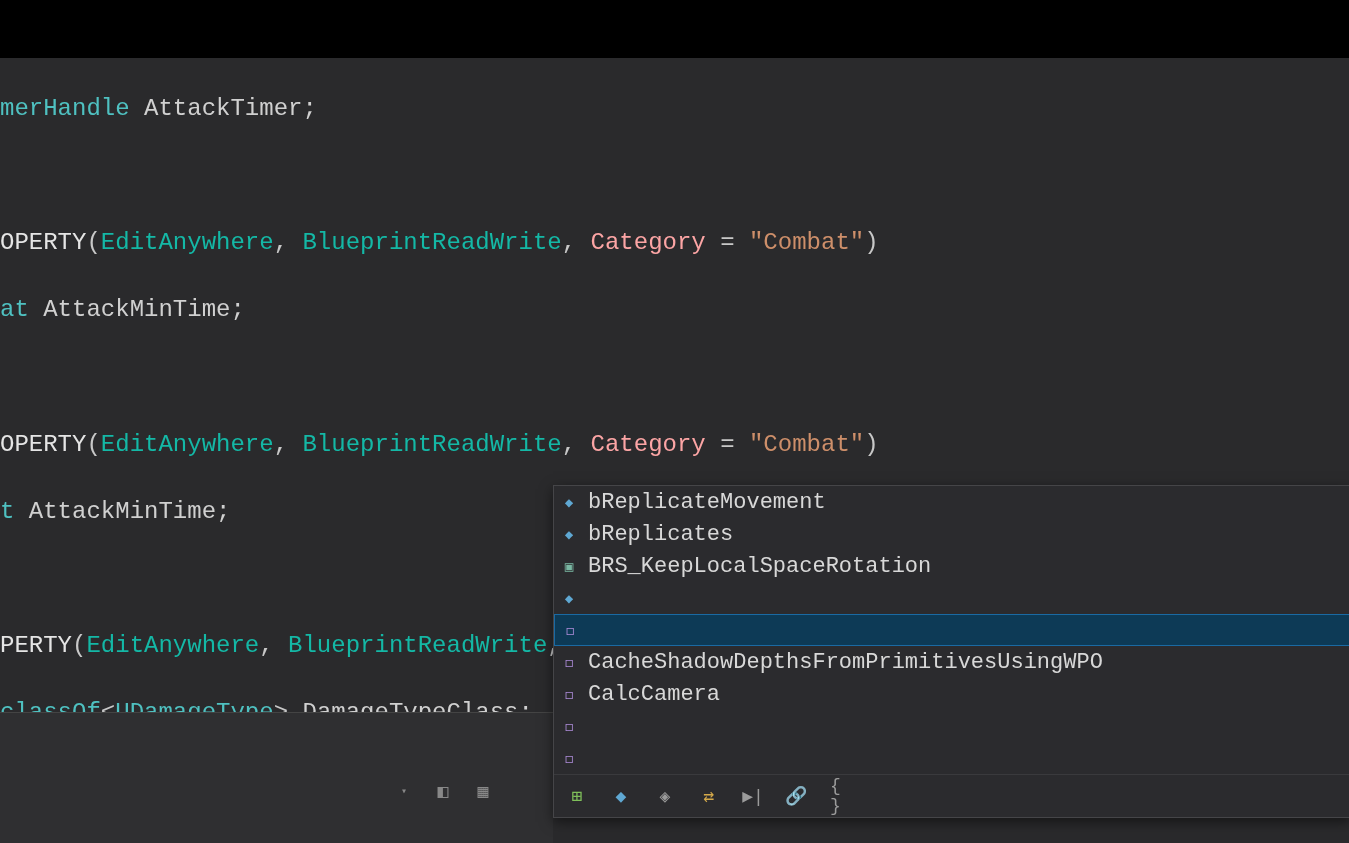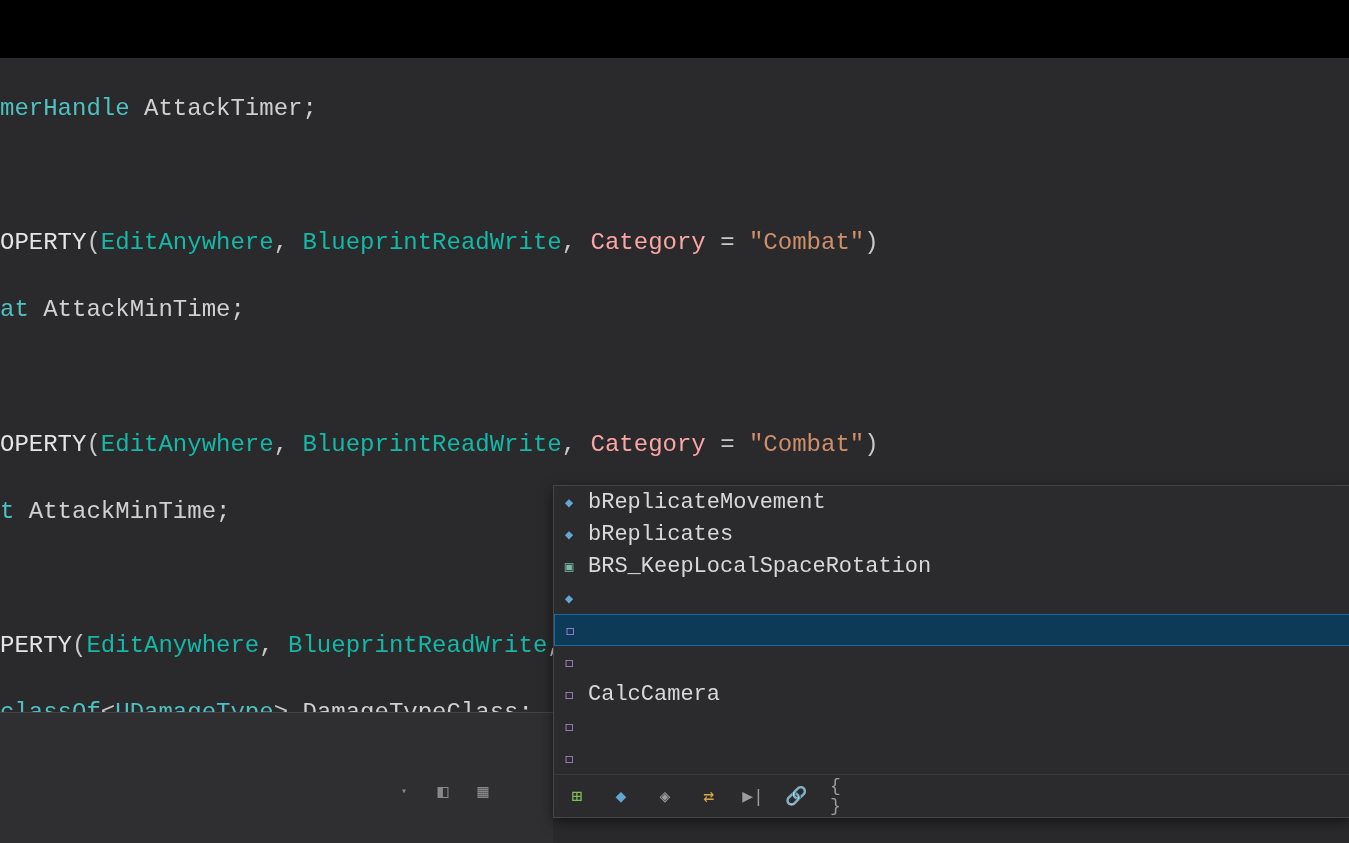--- a/index.html
+++ b/index.html
@@ -78,20 +78,21 @@
       <span>BRS_KeepLocalSpaceRotation</span>
     </div>
     <div class="ac-item">
       <span class="ac-icon ic-field">◆</span>
     </div>
     <div class="ac-item selected">
       <span class="ac-icon ic-method">◻</span>
     </div>
     <div class="ac-item">
       <span class="ac-icon ic-method">◻</span>
+      <span>CacheShadowDepthsFromPrimitivesUsingWPO</span>
     </div>
     <div class="ac-item">
       <span class="ac-icon ic-method">◻</span>
       <span>CalcCamera</span>
     </div>
     <div class="ac-item">
       <span class="ac-icon ic-method">◻</span>
     </div>
     <div class="ac-item">
       <span class="ac-icon ic-method">◻</span>

